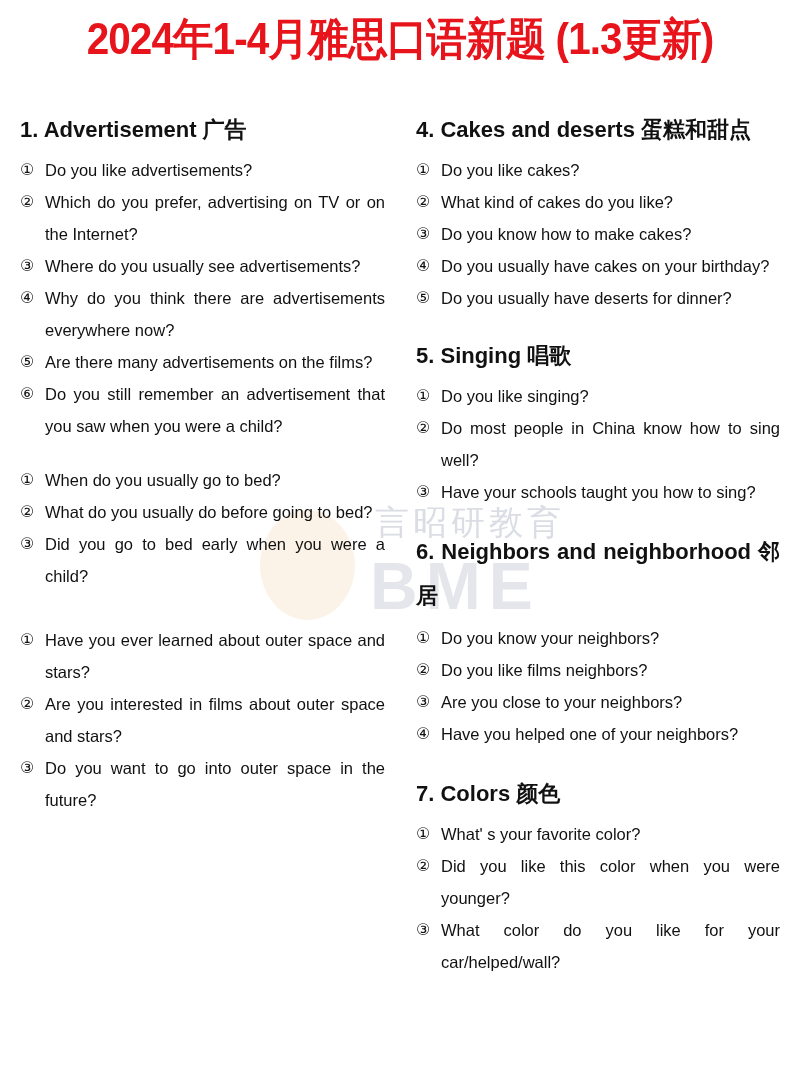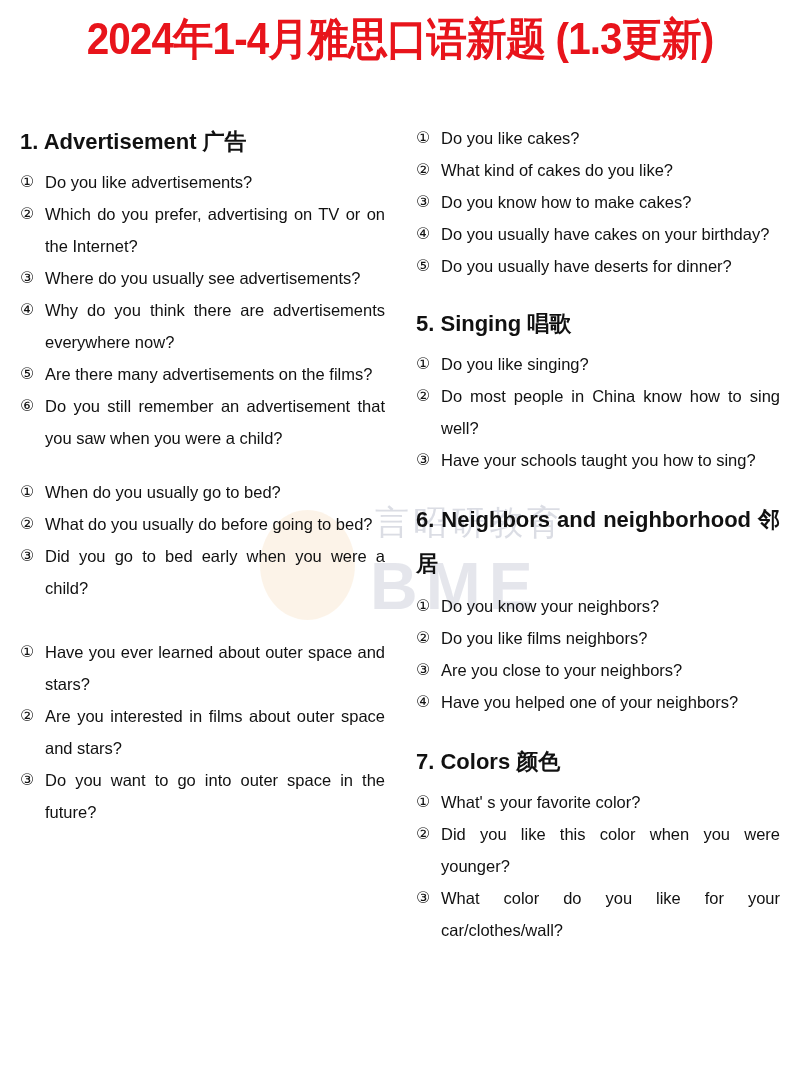--- a/index.html
+++ b/index.html
@@ -1,18 +1,18 @@
 <!DOCTYPE html>
 <html><head>
   <meta charset="utf-8">
   <style>
     html, body { margin: 0; padding: 0; background: #ffffff; }
     body { width: 800px; height: 1067px; position: relative; overflow: hidden; font-family: "Liberation Sans", "DejaVu Sans", sans-serif; color: #111; }
     .title { position: absolute; top: 10px; left: 0; width: 800px; text-align: center; font-size: 44px; font-weight: bold; color: #e8141b; letter-spacing: -1px; transform: scaleX(0.92); transform-origin: center; white-space: nowrap; }
-    .col { position: absolute; top: 120px; }
+    .col { position: absolute; top: 108px; }
     .col.left { left: 20px; width: 365px; }
     .col.right { left: 416px; width: 364px; }
     .section { margin-bottom: 0; }
     .sec-title { font-size: 22px; font-weight: bold; line-height: 44px; text-align: justify; text-align-last: left; }
     .q { display: flex; font-size: 16.5px; line-height: 32px; }
     .q .num { width: 25px; flex: 0 0 25px; font-size: 16px; }
     .q .text { flex: 1; text-align: justify; text-align-last: left; }
     .watermark { position: absolute; left: 250px; top: 490px; width: 330px; height: 130px; pointer-events: none; opacity: 0.35; }
     .wm-text { position: absolute; left: 125px; top: 10px; font-size: 34px; color: #9aa0b5; letter-spacing: 4px; }
     .wm-logo { position: absolute; left: 120px; top: 58px; font-size: 66px; font-weight: bold; color: #b6bacb; letter-spacing: 8px; }
@@ -91,20 +91,21 @@
     <div class="q">
         <span class="num">③</span>
         <span class="text">Do you want to go into outer space in the future?</span>
       </div>
   </div>
 </div>
 
 <div class="col right">
 
   <div class="section">
+    <div class="sec-title">4. Cakes and deserts 蛋糕和甜点</div>
     <div style="height:2px"></div>
     <div class="q">
         <span class="num">①</span>
         <span class="text">Do you like cakes?</span>
       </div>
     <div class="q">
         <span class="num">②</span>
         <span class="text">What kind of cakes do you like?</span>
       </div>
     <div class="q">
@@ -168,16 +169,16 @@
     <div class="q">
         <span class="num">①</span>
         <span class="text">What' s your favorite color?</span>
       </div>
     <div class="q">
         <span class="num">②</span>
         <span class="text">Did you like this color when you were younger?</span>
       </div>
     <div class="q">
         <span class="num">③</span>
-        <span class="text">What color do you like for your car/clothes/wall?</span>
+        <span class="text">What color do you like for your car/helped/wall?</span>
       </div>
   </div>
 </div>
 
 </body></html>

